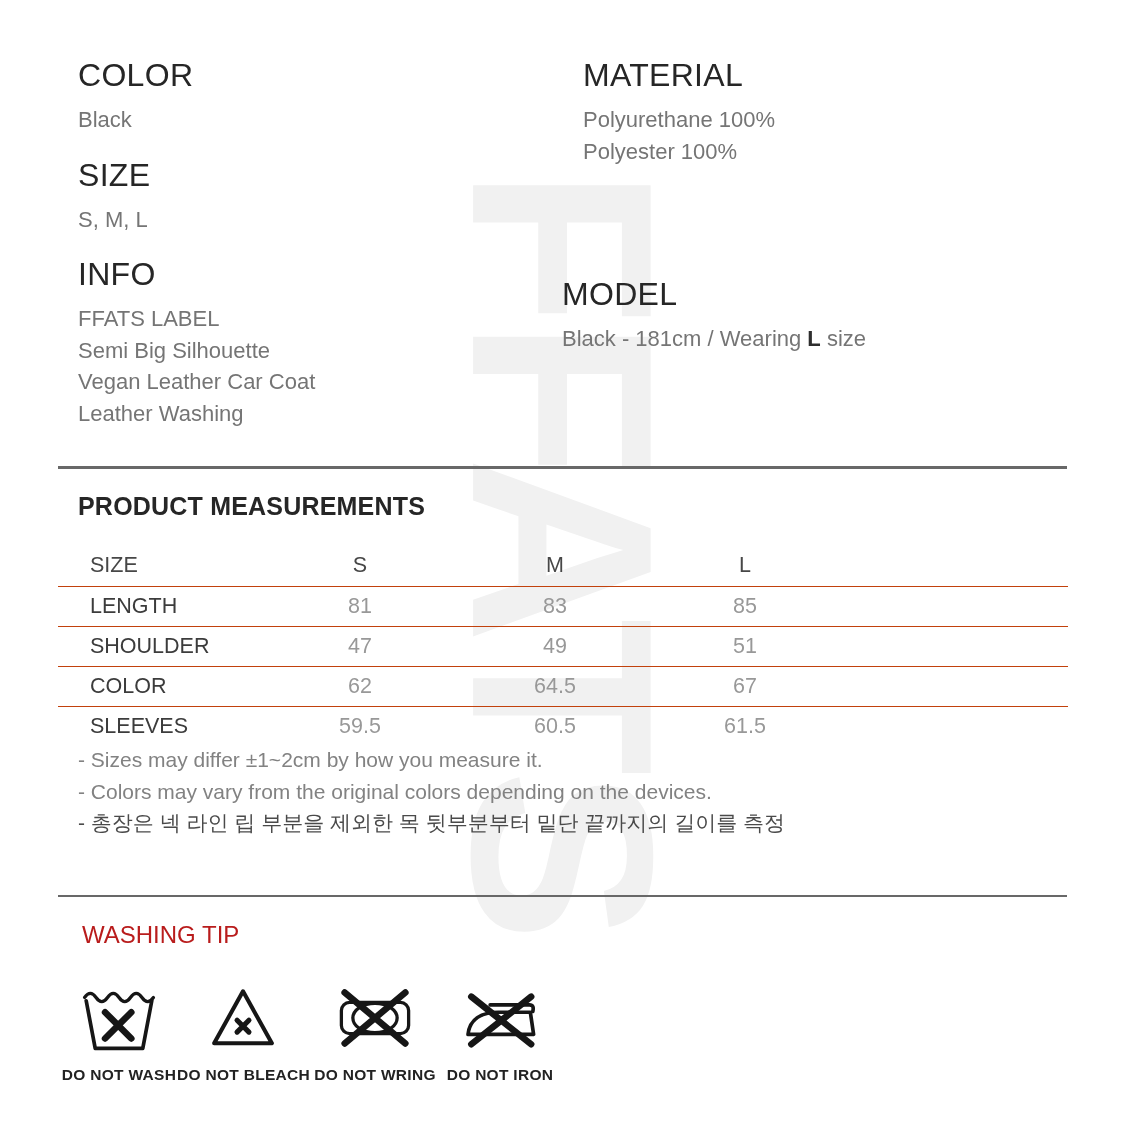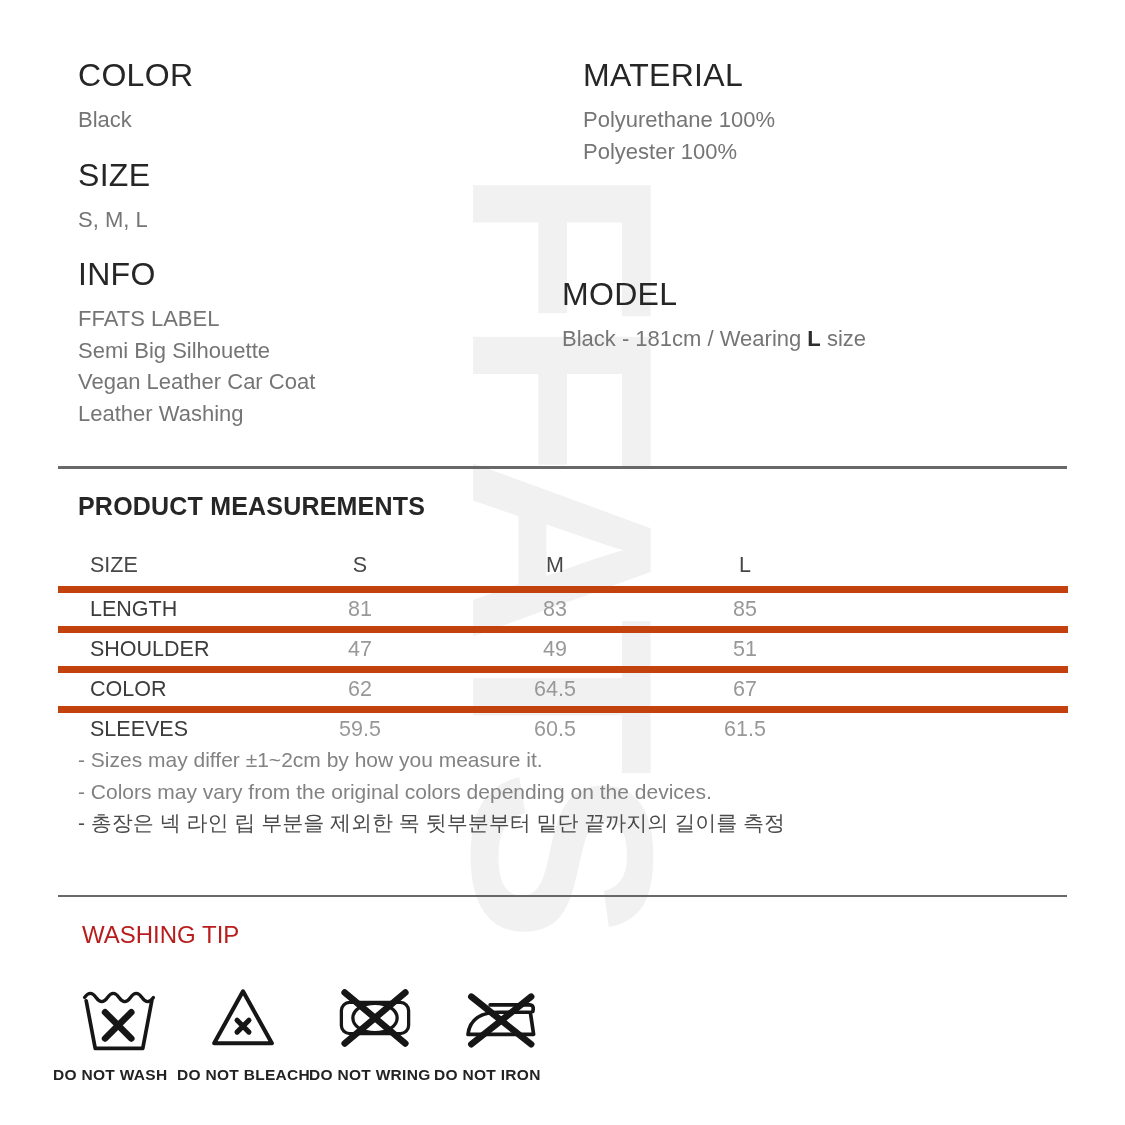--- a/index.html
+++ b/index.html
@@ -23,32 +23,32 @@
   
   .rule-dark { position:absolute; left:58px; width:1009px; background:#686868; z-index:1; }
   
   .pm-title { position:absolute; left:78px; top:492px; font-size:25px; font-weight:bold; color:#262626; z-index:1; letter-spacing:.2px; }
   .pm-table { position:absolute; left:58px; top:544px; width:1010px; z-index:1; }
   .pm-row {
     display:grid; grid-template-columns:170px 200px 190px 190px;
     padding-left:32px; align-items:center; height:40px;
   }
   .pm-row.header { height:42px; }
-  .pm-row + .pm-row { border-top:7px solid #c2410c; }
+  .pm-row + .pm-row { border-top:1px solid #c2410c; }
   .pm-row.header > div { font-size:21.5px; color:#474747; }
   .pm-label { font-size:21.5px; color:#3c3c3c; }
   .pm-val { font-size:21.5px; color:#989898; text-align:center; }
   .pm-row.header .pm-val { color:#474747; }
   
   .notes { position:absolute; left:78px; top:744px; z-index:1; }
   .note-line { font-size:21px; color:#828282; line-height:31.5px; }
   .note-line.kr { color:#4a4a4a; }
   
   .wash-title { position:absolute; left:82px; top:921px; font-size:24px; font-weight:normal; color:#b91c1c; z-index:1; }
-  .care-item { position:absolute; top:975px; width:132px; text-align:left; z-index:1; }
+  .care-item { position:absolute; top:975px; width:132px; text-align:center; z-index:1; }
   .care-item .icon-box { height:86px; display:flex; align-items:center; justify-content:center; }
   .care-label { margin-top:5px; font-size:15.5px; font-weight:bold; color:#222; letter-spacing:.3px; white-space:nowrap; }
   .care-item svg { stroke:#161616; fill:none; stroke-linecap:round; stroke-linejoin:round; }
 </style>
 </head>
 <body>
 
 <div class="page">
 
   <div class="watermark">FFATS</div>

